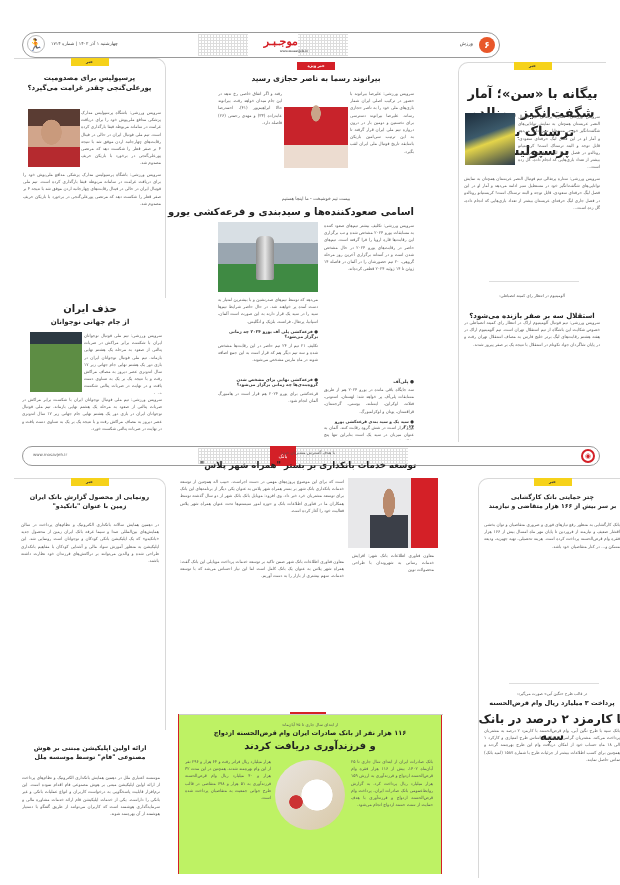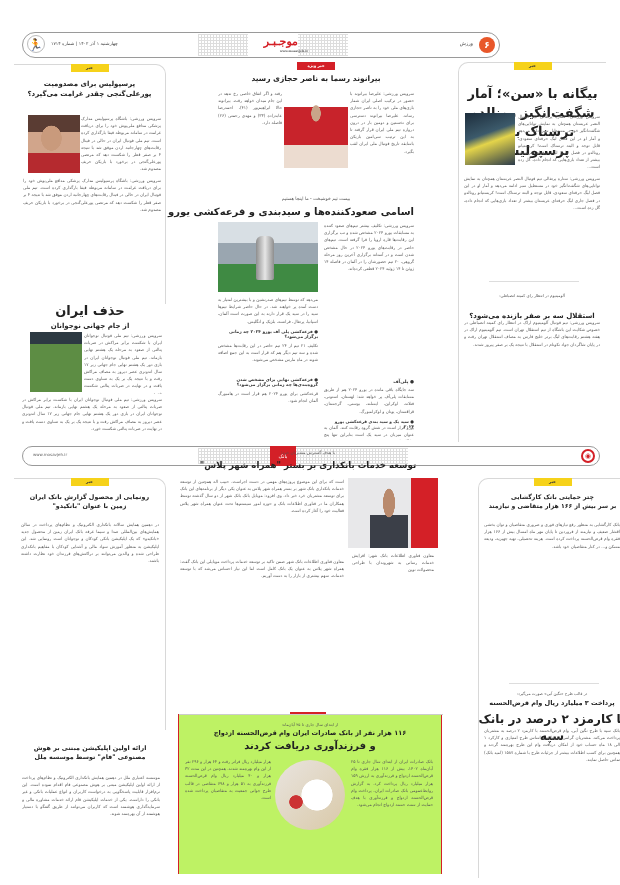--- a/index.html
+++ b/index.html
@@ -69,30 +69,30 @@
   <div class="sub" style="position:absolute; left:0; top:134px; width:100px; font-size:4.3px;">● قرعه‌کشی پلی آف یورو ۲۰۲۴ چه زمانی برگزار می‌شود؟</div>
   <div class="body-txt" style="position:absolute; left:0; top:150px; width:100px; height:30px; overflow:hidden;">تکلیف ۲۱ تیم از ۲۴ تیم حاضر در این رقابت‌ها مشخص شده و سه تیم دیگر هم که قرار است به این جمع اضافه شوند در ماه مارس مشخص می‌شوند.</div>
   <div class="sub" style="position:absolute; left:0; top:182px; width:100px; font-size:4.3px;">● قرعه‌کشی نهایی برای مشخص شدن گروه‌بندی‌ها چه زمانی برگزار می‌شود؟</div>
   <div class="body-txt" style="position:absolute; left:0; top:198px; width:100px; height:16px; overflow:hidden;">قرعه‌کشی برای یورو ۲۰۲۴ هم قرار است در هامبورگ آلمان انجام شود.</div>
   <div class="sub" style="position:absolute; right:0; top:184px; width:90px;">● پلی‌آف</div>
   <div class="body-txt" style="position:absolute; right:0; top:194px; width:90px; height:28px; overflow:hidden;">سه جایگاه باقی مانده در یورو ۲۰۲۴ هم از طریق مسابقات پلی‌آف پر خواهد شد: لهستان، استونی، فنلاند، اوکراین، ایسلند، بوسنی، گرجستان، قزاقستان، یونان و لوکزامبورگ.</div>
   <div class="sub" style="position:absolute; right:0; top:224px; width:90px; font-size:4.2px;">● سید یک و سید بندی قرعه‌کشی یورو ۲۰۲۴</div>
   <div class="body-txt" style="position:absolute; right:0; top:232px; width:90px; height:16px; overflow:hidden;">یورو قرار است در شش گروه رقابت کنند. آلمان به عنوان میزبان در سید یک است بنابراین تنها پنج جایگاه باقی</div>
 </div>
 
-<div class="card" style="left:14px; top:64px; width:152px; height:240px; border-left:none; border-bottom:none; border-top-left-radius:0;">
+<div class="card" style="left:14px; top:58px; width:152px; height:240px; border-left:none; border-bottom:none; border-top-left-radius:0;">
   <div class="tag">خبر</div>
   <div class="headline" style="font-size:7px; margin:14px 8px 4px;">پرسپولیس برای مصدومیت پورعلی‌گنجی چقدر غرامت می‌گیرد؟</div>
   <div class="photo" style="left:14px; top:50px; width:52px; height:58px; background:radial-gradient(ellipse at 45% 40%, #c99a7c 0 25%, transparent 26%), linear-gradient(180deg,#5a3c33 0 30%,#d1a58b 30% 65%,#b52a2f 65%);"></div>
   <div class="body-txt" style="position:absolute; right:4px; top:50px; width:80px; height:60px; overflow:hidden;">سرویس ورزشی: باشگاه پرسپولیس مدارک پزشکی مدافع ملی‌پوش خود را برای دریافت غرامت در سامانه مربوطه فیفا بارگذاری کرده است. تیم ملی فوتبال ایران در حالی در فینال رقابت‌های چهارجانبه اردن موفق شد با نتیجه ۴ بر صفر قطر را شکست دهد که مرتضی پورعلی‌گنجی در برخورد با بازیکن حریف مصدوم شد.</div>
   <div class="body-txt" style="position:absolute; right:4px; top:112px; width:138px; height:124px; overflow:hidden;">سرویس ورزشی: باشگاه پرسپولیس مدارک پزشکی مدافع ملی‌پوش خود را برای دریافت غرامت در سامانه مربوطه فیفا بارگذاری کرده است. تیم ملی فوتبال ایران در حالی در فینال رقابت‌های چهارجانبه اردن موفق شد با نتیجه ۴ بر صفر قطر را شکست دهد که مرتضی پورعلی‌گنجی در برخورد با بازیکن حریف مصدوم شد.</div>
 </div>
 
 <div style="position:absolute; left:14px; top:302px; width:152px; height:140px;">
-  <div class="headline" style="font-size:13px;">حذف ایران</div>
+  <div class="headline" style="font-size:10px;">حذف ایران</div>
   <div class="headline" style="font-size:7px;">از جام جهانی نوجوانان</div>
   <div class="photo" style="left:16px; top:30px; width:52px; height:60px; background:linear-gradient(180deg,#2d3a43 0 20%,#5d8d44 20%); "></div>
   <div class="body-txt" style="position:absolute; right:4px; top:30px; width:78px; height:62px; overflow:hidden;">سرویس ورزشی: تیم ملی فوتبال نوجوانان ایران با شکست برابر مراکش در ضربات پنالتی از صعود به مرحله یک هشتم نهایی بازماند. تیم ملی فوتبال نوجوانان ایران در بازی دور یک هشتم نهایی جام جهانی زیر ۱۷ سال اندونزی عصر دیروز به مصاف مراکش رفت و با نتیجه یک بر یک به تساوی دست یافت و در نهایت در ضربات پنالتی شکست خورد.</div>
   <div class="body-txt" style="position:absolute; right:4px; top:94px; width:140px; height:44px; overflow:hidden;">سرویس ورزشی: تیم ملی فوتبال نوجوانان ایران با شکست برابر مراکش در ضربات پنالتی از صعود به مرحله یک هشتم نهایی بازماند. تیم ملی فوتبال نوجوانان ایران در بازی دور یک هشتم نهایی جام جهانی زیر ۱۷ سال اندونزی عصر دیروز به مصاف مراکش رفت و با نتیجه یک بر یک به تساوی دست یافت و در نهایت در ضربات پنالتی شکست خورد.</div>
 </div>
 
 <div style="position:absolute; left:22px; top:446px; width:578px; height:20px; border:1.5px solid #9a9a9a; border-radius:11px;">
   <div class="hdr-grid" style="left:175px; width:210px; height:16px;"></div>
   <div style="position:absolute; left:247px; top:-1px; width:26px; height:20px; background:#d42027; color:#fff; font-size:5px; text-align:center; line-height:20px;">
     <span>بانک</span>

